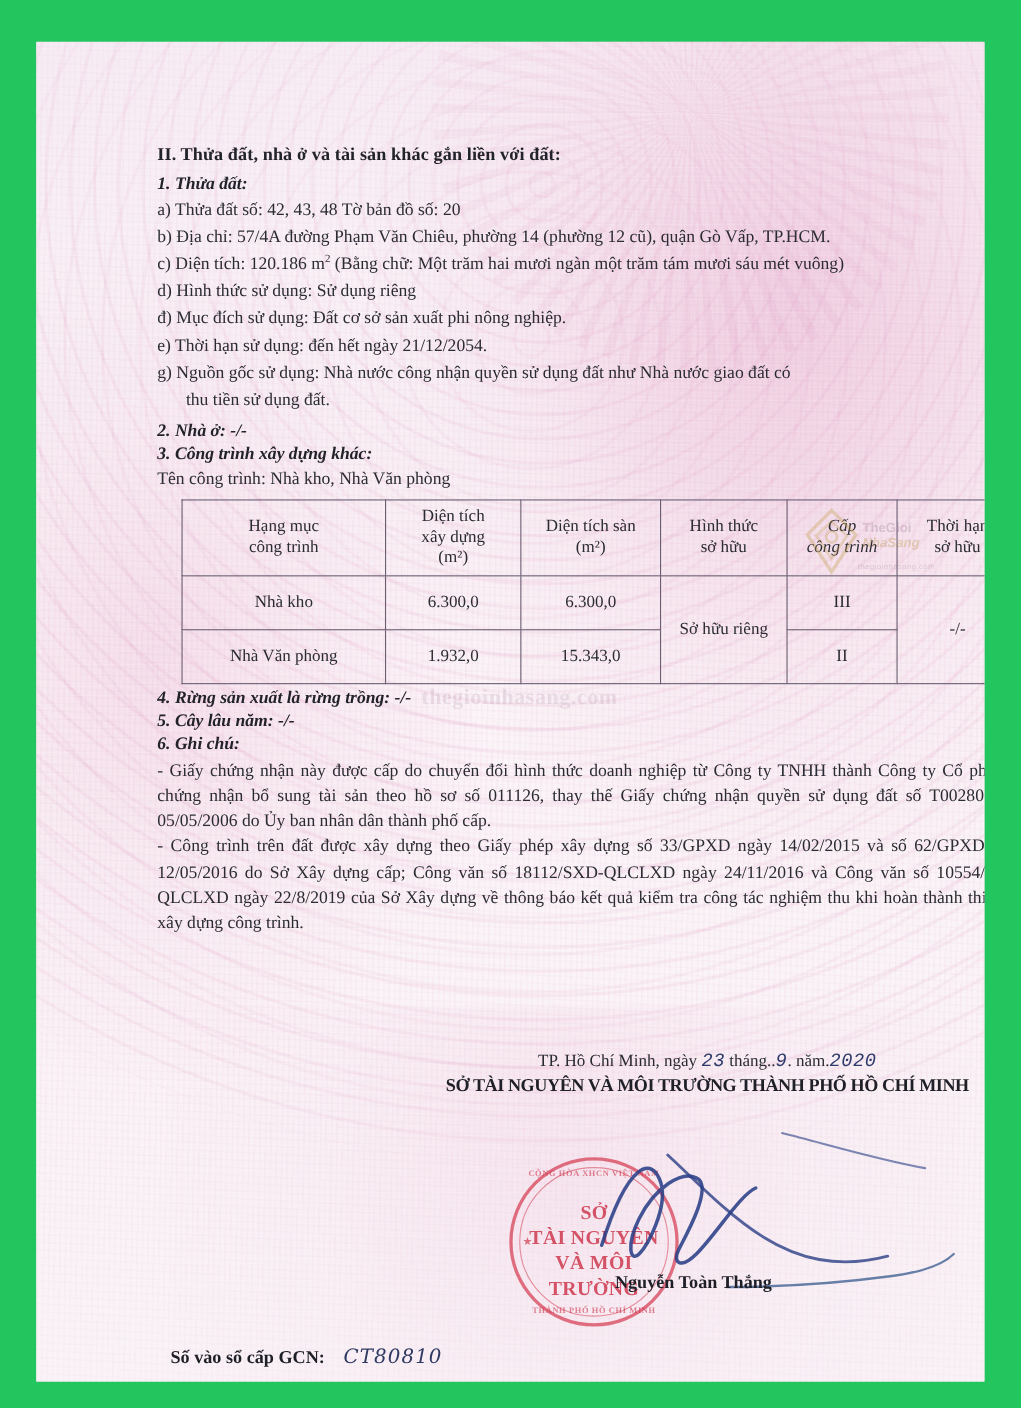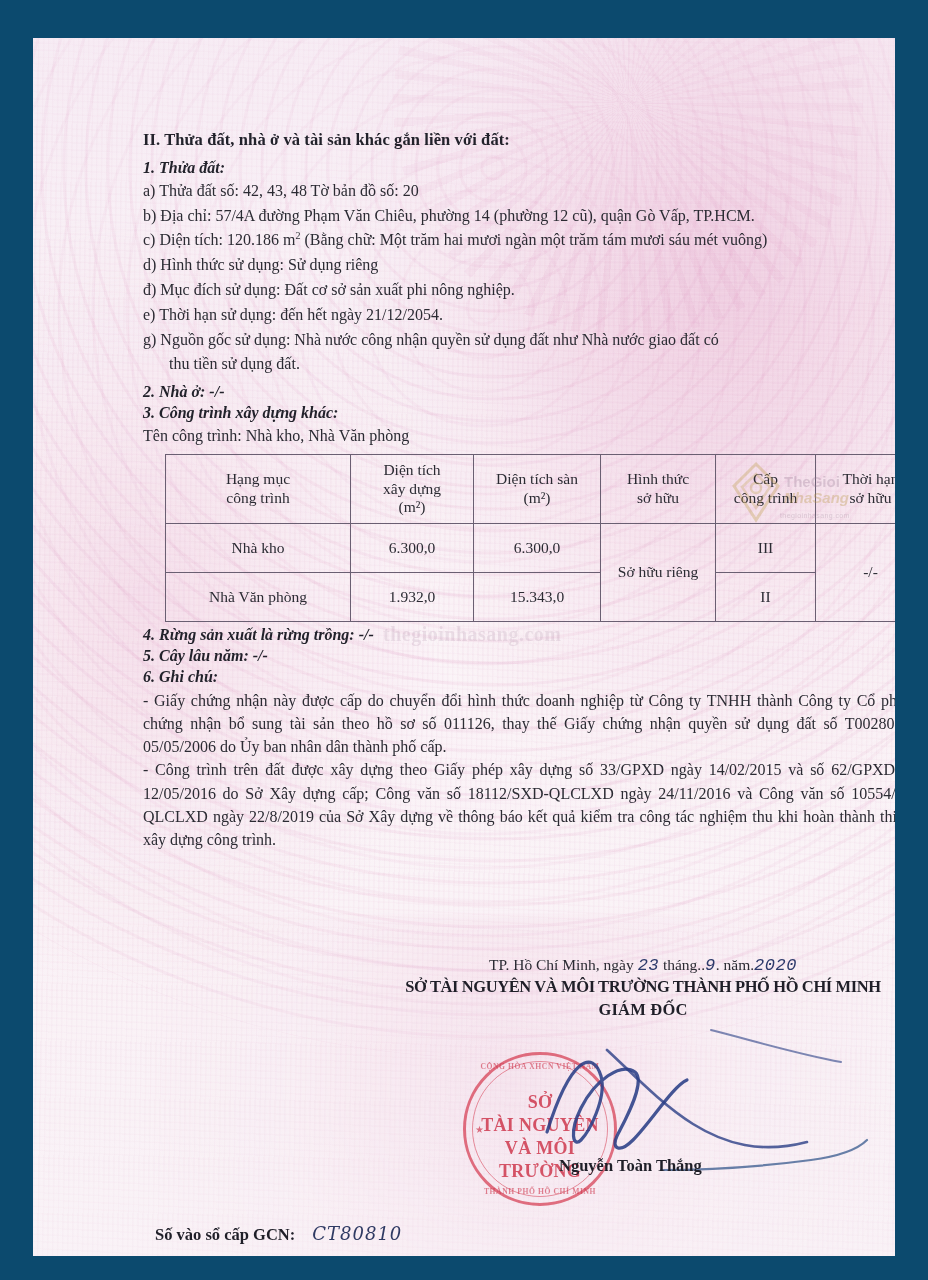--- a/index.html
+++ b/index.html
@@ -13,21 +13,21 @@
     height: 1280px;
     font-family: "Liberation Serif", "DejaVu Serif", serif;
     overflow: hidden;
   }
 
   
   #page {
     position: relative;
     width: 928px;
     height: 1280px;
-    background: #0c4a6e;
+    background: #22c55e;
     overflow: hidden;
   }
 
   
   #sheet {
     position: absolute;
     left: 33px;
     top: 38px;
     width: 862px;
     height: 1218px;
@@ -219,21 +219,21 @@
   }
   table.assets th {
     font-weight: normal;
     height: 62px;
   }
   table.assets td { height: 42px; margin-top: 48px; }
   .col-a { width: 180px; }
   .col-b { width: 118px; }
   .col-c { width: 122px; }
   .col-d { width: 110px; }
-  .col-e { width: 95px; }
+  .col-e { width: 95px; font-style: italic; }
   .col-f { width: 105px; }
 
   
   .note {
     font-size: 16px;
     line-height: 1.45;
     margin: 0;
     text-align: justify;
     color: #2b2b33;
   }
@@ -388,21 +388,21 @@
     pointer-events: none;
     user-select: none;
   }
   #wm-logo .brand {
     position: absolute;
     left: 56px;
     top: 16px;
     line-height: 1.05;
     font-family: "Liberation Sans", sans-serif;
     font-weight: bold;
-    font-size: 15px;
+    font-size: 12px;
     color: rgba(150,120,145,0.30);
   }
   #wm-logo .brand .b2 { color: rgba(185,150,70,0.34); font-style: italic; }
   #wm-logo .sub {
     position: absolute;
     left: 52px;
     top: 54px;
     font-family: "Liberation Sans", sans-serif;
     font-size: 7px;
     letter-spacing: .4px;
@@ -530,21 +530,20 @@
     <div id="sign">
       <div class="sign-date">
         <span>TP. Hồ Chí Minh, ngày</span>
         <span class="hand">23</span>
         <span>tháng</span>..<span class="hand">9</span>.
         <span>năm</span>.<span class="hand">2020</span>
       </div>
 
       <div class="dept">SỞ TÀI NGUYÊN VÀ MÔI TRƯỜNG THÀNH PHỐ HỒ CHÍ MINH</div>
 
-      <div class="title-role">GIÁM ĐỐC</div>
 
       <div id="seal">
         <div class="ring2"></div>
         <div class="seal-arc-top">CỘNG HÒA XHCN VIỆT NAM</div>
         <div class="star">★</div>
         <div class="seal-center">
           <div>SỞ</div>
           <div>TÀI NGUYÊN</div>
           <div>VÀ MÔI TRƯỜNG</div>
         </div>

